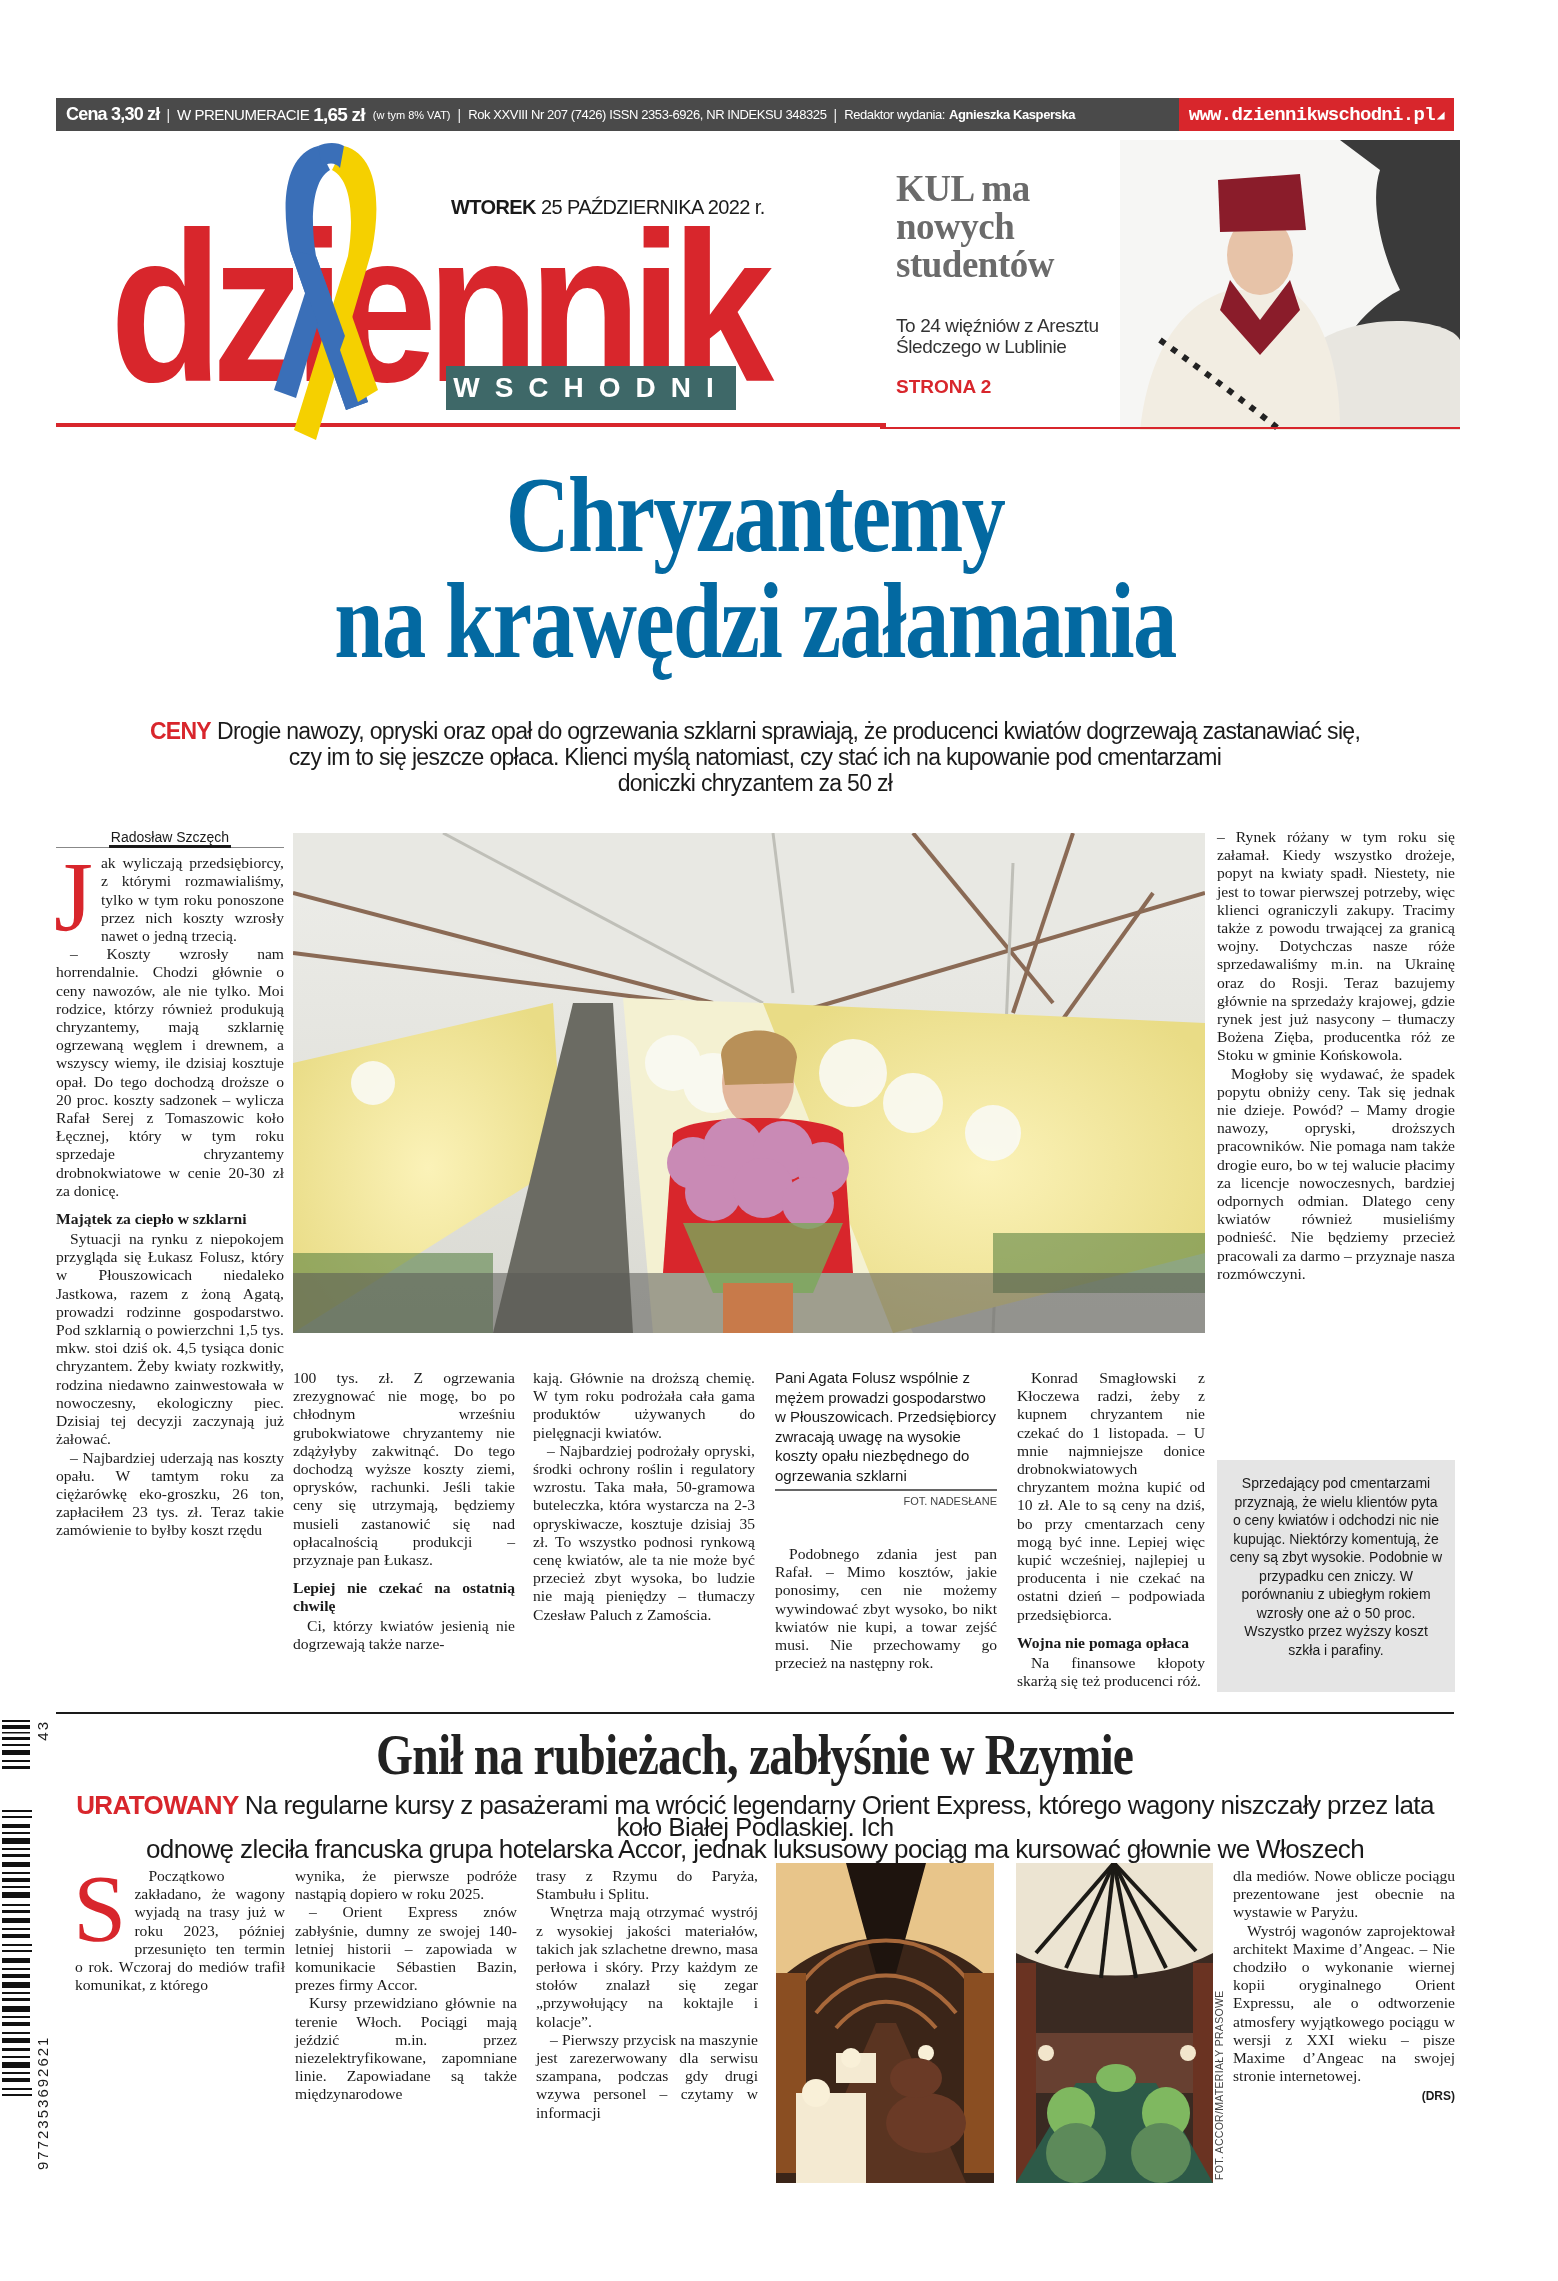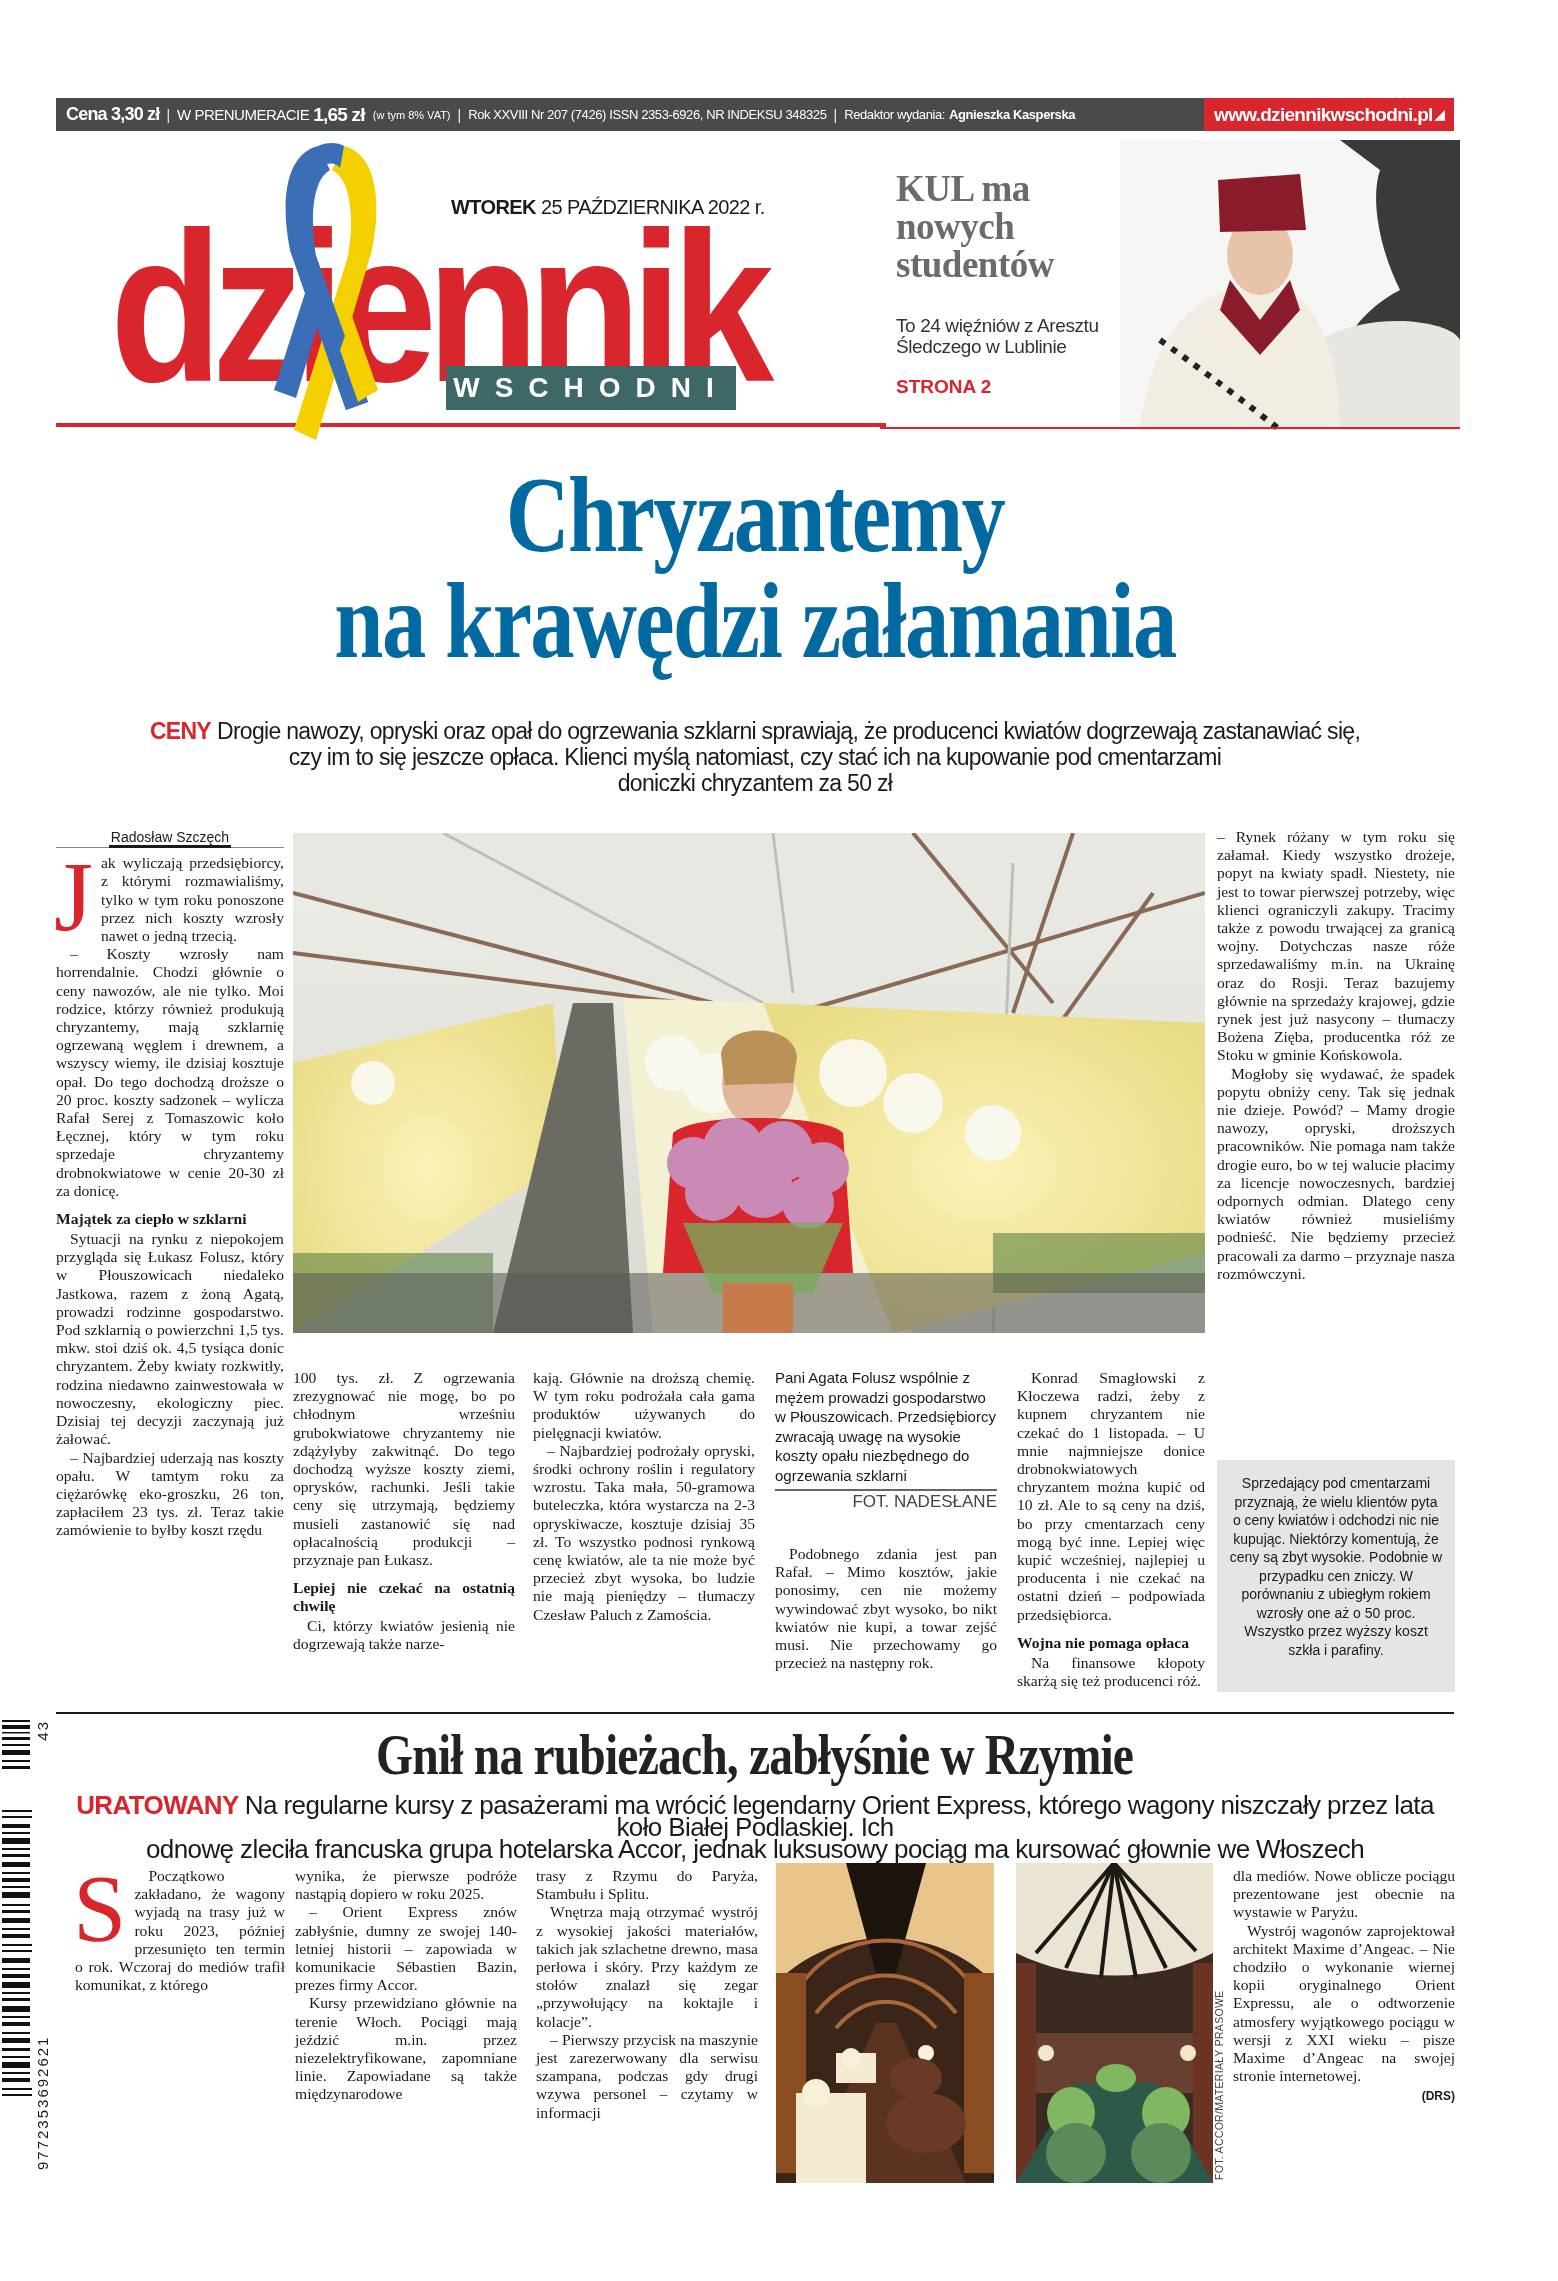--- a/index.html
+++ b/index.html
@@ -8,21 +8,21 @@
 
   
   .topbar { position: absolute; left: 56px; top: 98px; width: 1398px; height: 33px; background: #4a4a4a; display: flex; align-items: center; color: #fff; font-family: "Liberation Sans", sans-serif; font-size: 14px; white-space: nowrap; }
   .topbar .price { font-weight: bold; font-size: 18px; padding-left: 10px; letter-spacing: -0.8px; }
   .topbar .sep { margin: 0 7px; opacity: .9; }
   .topbar .sub-label { font-size: 15px; letter-spacing: -0.5px; }
   .topbar .sub-price { font-weight: bold; font-size: 19px; margin-left: 4px; letter-spacing: -0.8px; }
   .topbar .vat { font-size: 11px; margin-left: 8px; }
   .topbar .meta { font-size: 13px; letter-spacing: -0.4px; }
   .topbar .editor-name { font-weight: bold; margin-left: 4px; }
-  .topbar .url { margin-left: auto; background: #d8262c; height: 33px; display: flex; align-items: center; padding: 0 10px; font-size: 19px; font-weight: bold; letter-spacing: -0.7px; }
+  .topbar .url { margin-left: auto; background: #d8262c; height: 33px; display: flex; align-items: center; padding: 0 10px; font-size: 19px; font-weight: bold; letter-spacing: -0.7px; font-family: Liberation Mono, monospace; }
   .topbar .url .cursor { margin-left: 2px; font-size: 13px; }
 
   
   .masthead { position: absolute; left: 56px; top: 140px; width: 830px; height: 310px; }
   .logo-word { position: absolute; left: 54px; top: 60px; font-family: "Liberation Sans", sans-serif; font-weight: bold; font-size: 214px; line-height: 1; color: #d8262c; letter-spacing: -12px; transform: scaleX(0.86); transform-origin: left top; white-space: nowrap; }
   .logo-sub { position: absolute; left: 390px; top: 226px; width: 290px; height: 44px; background: #3e6868; color: #fff; font-family: "Liberation Sans", sans-serif; font-weight: bold; font-size: 28px; letter-spacing: 15px; display: flex; align-items: center; justify-content: center; }
   .ribbon { position: absolute; left: 210px; top: 0; width: 130px; height: 310px; }
   .mast-date { position: absolute; left: 395px; top: 56px; font-family: "Liberation Sans", sans-serif; font-size: 20px; color: #1a1a1a; letter-spacing: -0.6px; white-space: nowrap; }
   .mast-date b { font-weight: bold; }
   .mast-rule { position: absolute; left: 0; top: 283px; width: 830px; height: 4px; background: #d8262c; }
@@ -46,21 +46,21 @@
   .col p { text-indent: 14px; }
   .col p.noindent { text-indent: 0; }
   .col h4 { font-size: 15.6px; font-weight: bold; margin: 10px 0 2px; line-height: 18px; }
   .byline { font-family: "Liberation Sans", sans-serif; font-size: 14px; color: #1a1a1a; border-bottom: 1px solid #888; padding-bottom: 1px; margin-bottom: 6px; text-align: center; }
   .byline span { border-bottom: 3px solid #1a1a1a; padding: 0 2px; }
   .dropcap { float: left; font-family: "Liberation Serif", serif; color: #d8262c; font-size: 100px; line-height: 78px; margin: 4px 8px 0 -2px; }
 
   .main-photo { position: absolute; left: 293px; top: 833px; width: 912px; height: 500px; overflow: hidden; }
 
   .caption { position: absolute; left: 775px; top: 1368px; width: 222px; font-family: "Liberation Sans", sans-serif; font-size: 15px; line-height: 19.5px; color: #1a1a1a; }
-  .caption .credit { display: block; border-top: 2px solid #666; margin-top: 4px; padding-top: 1px; font-size: 17px; text-align: right; color: #444; }
+  .caption .credit { display: block; border-top: 2px solid #666; margin-top: 4px; padding-top: 1px; font-size: 11px; text-align: right; color: #444; }
 
   .sidebox { position: absolute; left: 1217px; top: 1460px; width: 238px; height: 232px; background: #e5e5e5; padding: 14px 12px; font-family: "Liberation Sans", sans-serif; font-size: 14px; line-height: 18.5px; color: #1a1a1a; text-align: center; }
 
   .section-rule { position: absolute; left: 56px; top: 1712px; width: 1398px; height: 2px; background: #1a1a1a; }
 
   
   .headline2 { position: absolute; left: 56px; top: 1720px; width: 1398px; text-align: center; font-family: "Liberation Serif", serif; font-size: 58px; line-height: 70px; color: #222; font-weight: bold; letter-spacing: -1px; }
   .headline2 span { display: inline-block; transform: scaleX(0.82); }
   .lead2 { position: absolute; left: 56px; top: 1794px; width: 1398px; text-align: center; font-family: "Liberation Sans", sans-serif; font-size: 26px; line-height: 22px; color: #1a1a1a; letter-spacing: -0.6px; }
 

